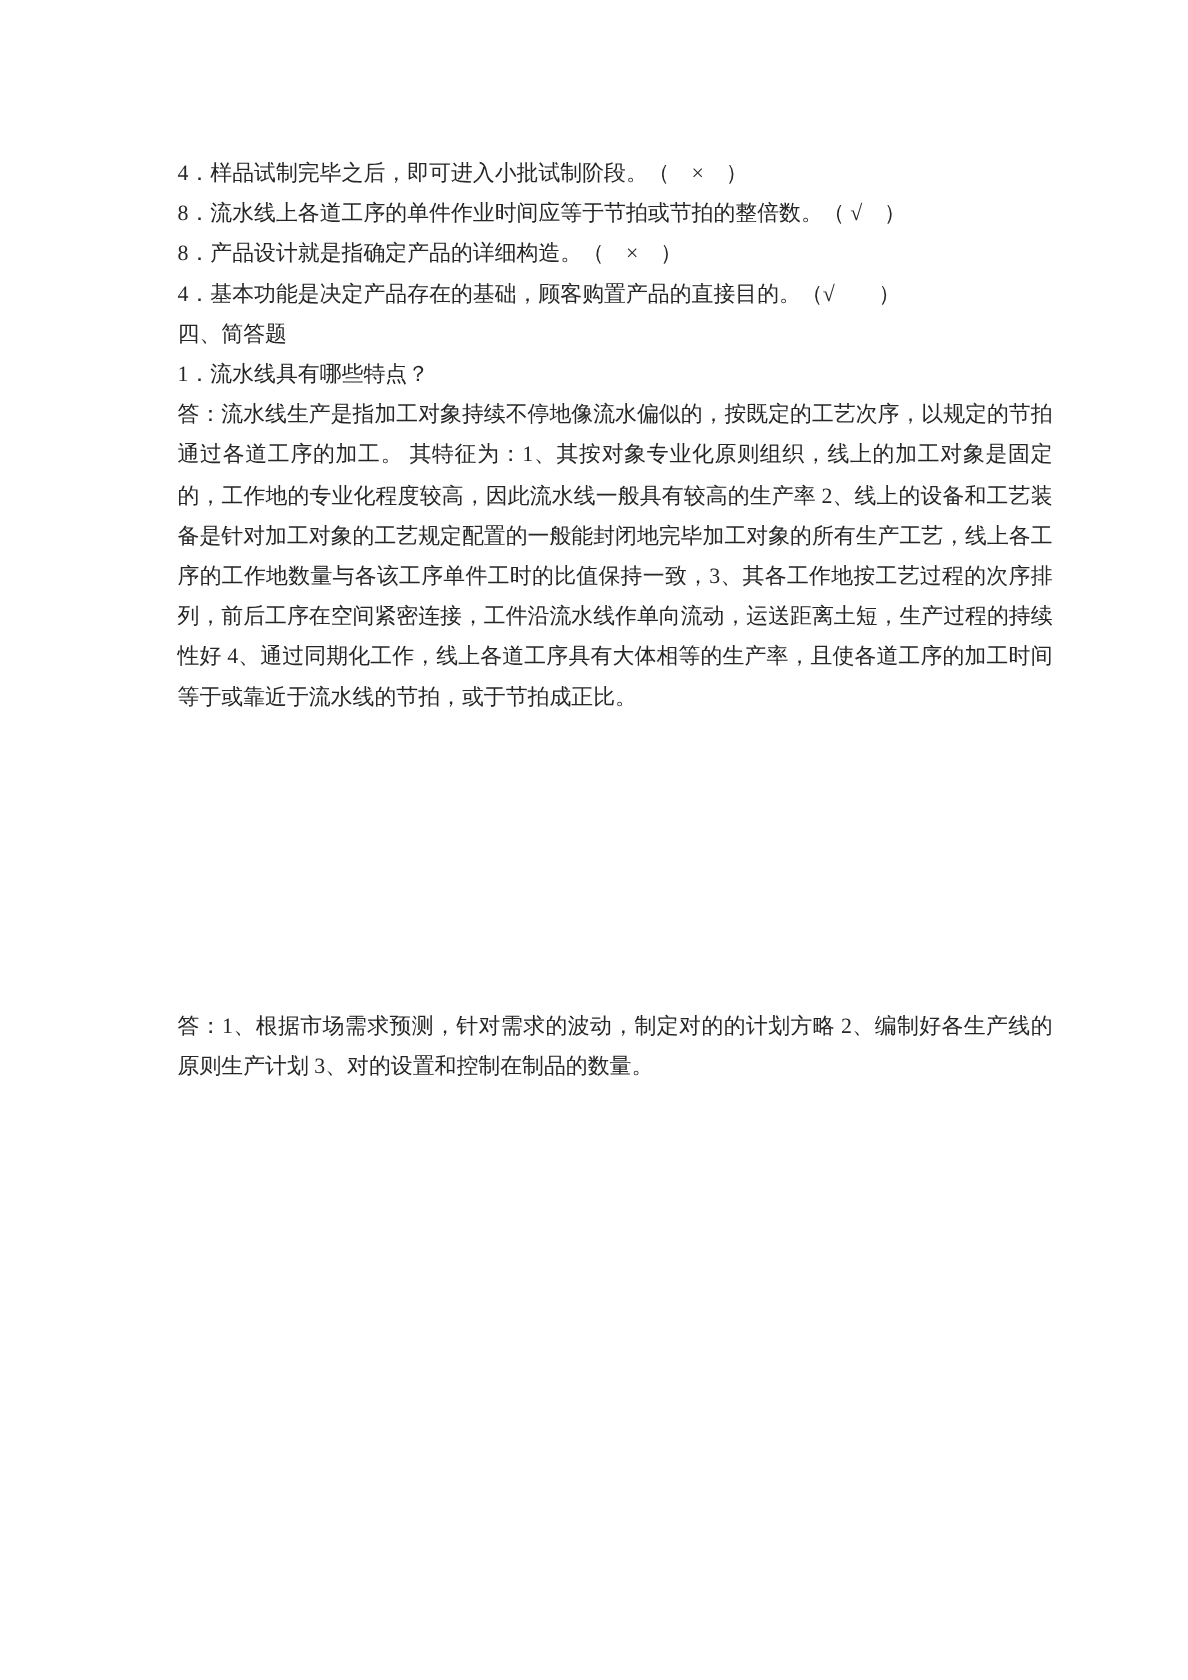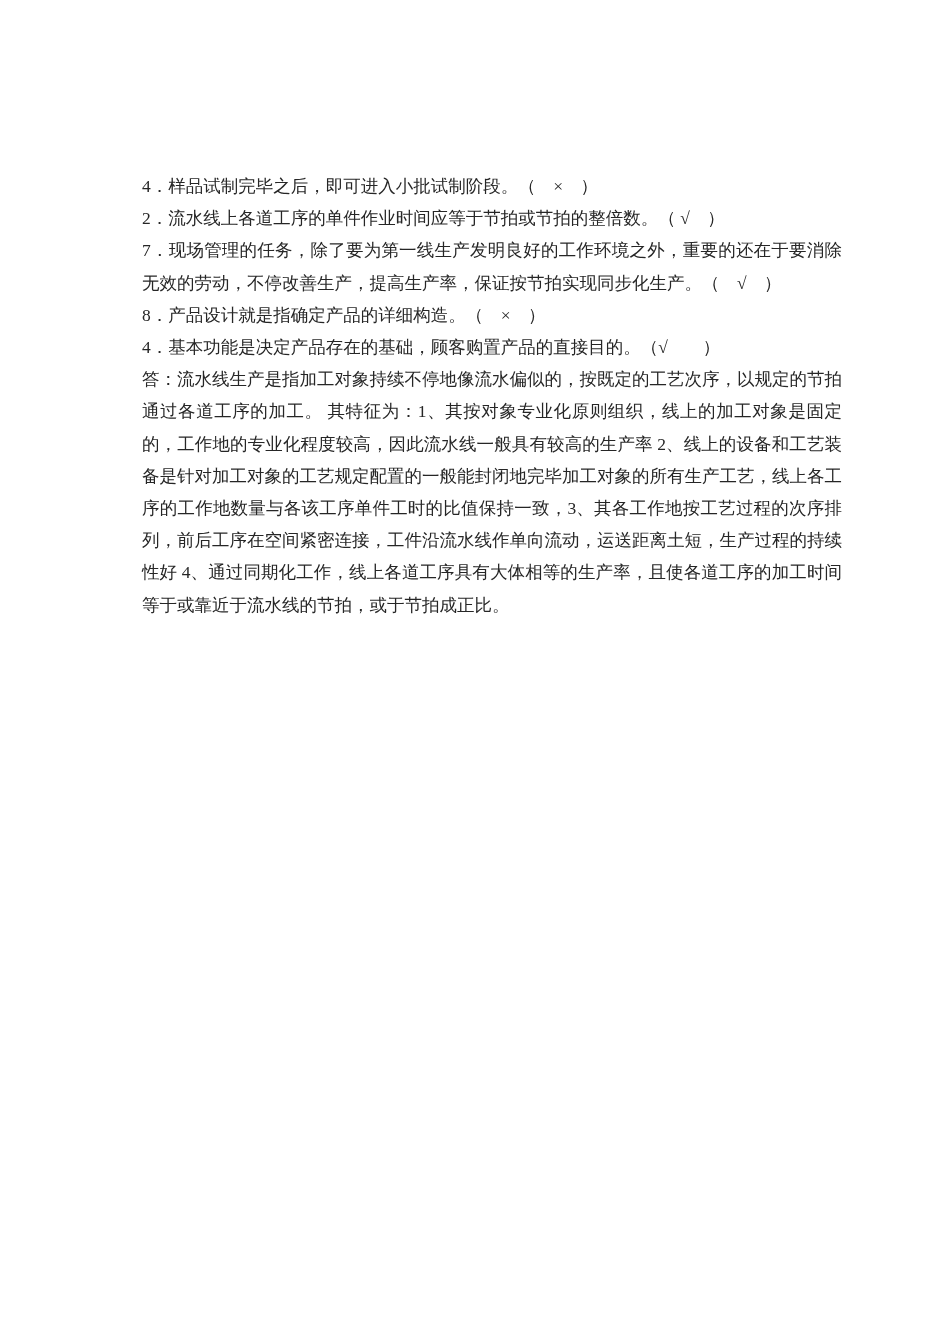--- a/index.html
+++ b/index.html
@@ -16,34 +16,35 @@
   }
   .doc {
     position: absolute;
     left: 142px;
     top: 122px;
     width: 700px;
     color: #262626;
     font-size: 17.5px;
     line-height: 32.2px;
     text-align: justify;
-    margin-top: 48px;
   }
   .doc p {
     margin: 0;
     padding: 0;
   }
   .spacer {
     height: 231px;
   }
 </style>
 </head>
 <body>
 
 <div class="doc">
   <p>4．样品试制完毕之后，即可进入小批试制阶段。（　×　）</p>
-  <p>2．流水线上各道工序的单件作业时间应等于节拍或节拍的整倍数。（ √　）</p>
-  <p>7．现场管理的任务，除了要为第一线生产发明良好的工作环境之外，重要的还在于要消除无效的劳动，不停改善生产，提高生产率，保证按节拍实现同步化生产。（　√　）</p>
+  <p>8．流水线上各道工序的单件作业时间应等于节拍或节拍的整倍数。（ √　）</p>
   <p>8．产品设计就是指确定产品的详细构造。（　×　）</p>
   <p>4．基本功能是决定产品存在的基础，顾客购置产品的直接目的。（√　　）</p>
+  <p>四、简答题</p>
+  <p>1．流水线具有哪些特点？</p>
   <p>答：流水线生产是指加工对象持续不停地像流水偏似的，按既定的工艺次序，以规定的节拍通过各道工序的加工。 其特征为：1、其按对象专业化原则组织，线上的加工对象是固定的，工作地的专业化程度较高，因此流水线一般具有较高的生产率 2、线上的设备和工艺装备是针对加工对象的工艺规定配置的一般能封闭地完毕加工对象的所有生产工艺，线上各工序的工作地数量与各该工序单件工时的比值保持一致，3、其各工作地按工艺过程的次序排列，前后工序在空间紧密连接，工件沿流水线作单向流动，运送距离土短，生产过程的持续性好 4、通过同期化工作，线上各道工序具有大体相等的生产率，且使各道工序的加工时间等于或靠近于流水线的节拍，或于节拍成正比。</p>
   <div class="spacer"></div>
+  <p>答：1、根据市场需求预测，针对需求的波动，制定对的的计划方略 2、编制好各生产线的原则生产计划 3、对的设置和控制在制品的数量。</p>
 </div>
 
 </body></html>

